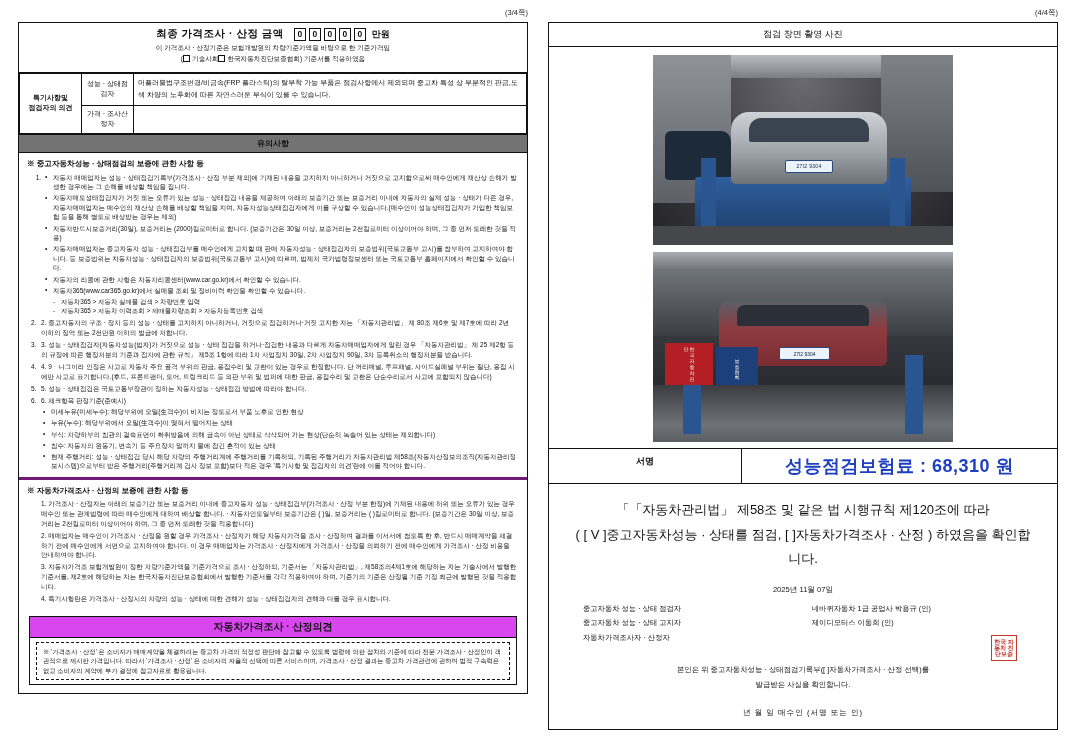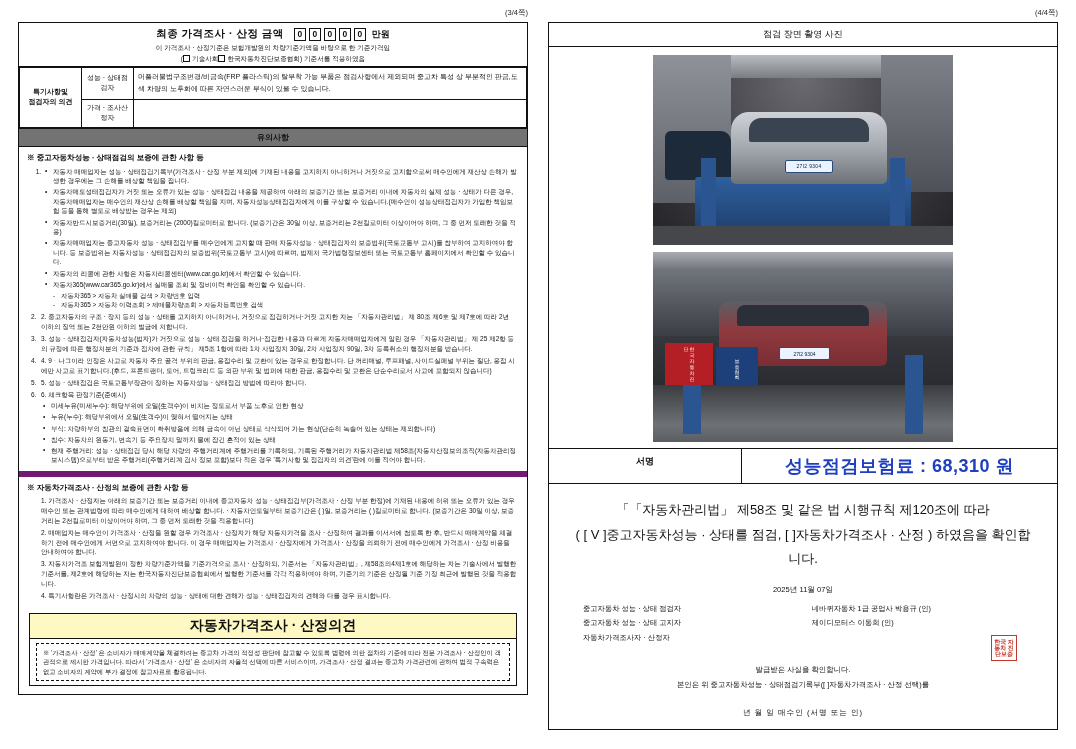--- a/index.html
+++ b/index.html
@@ -13,21 +13,21 @@
     overflow:hidden;
   }
   .page-wrap { display:flex; width:1076px; height:749px; }
   .col { position:relative; }
   .col-left { width:538px; padding:8px 10px 6px 18px; }
   .col-right { width:538px; padding:8px 18px 6px 10px; }
   .page-no { text-align:right; font-size:7.5px; color:#222; margin-bottom:4px; height:10px; }
   .sheet { border:1.6px solid #111; }
 
   
-  .title-block { border-bottom:1px solid #111; padding:4px 6px 2px; }
+  .title-block { border-bottom:1px solid #111; padding:4px 6px 8px; }
   .title-row { display:flex; align-items:center; justify-content:center; gap:10px; }
   .title-main { font-size:10.5px; font-weight:bold; letter-spacing:0.5px; }
   .amt-boxes { display:flex; align-items:center; gap:3px; }
   .amt-boxes .digit {
     width:12px; height:13px; border:1px solid #111; font-size:8.5px;
     display:flex; align-items:center; justify-content:center; font-weight:bold;
   }
   .amt-unit { font-size:9px; font-weight:bold; margin-left:3px; }
   .title-sub { text-align:center; font-size:6.6px; margin-top:3px; }
   .title-sub2 { text-align:center; font-size:6.6px; margin-top:2px; }
@@ -53,22 +53,22 @@
   ul.lv2 > li:before { content:"•"; position:absolute; left:0; top:-0.5px; }
   ul.lv3 { list-style:none; margin:1px 0 0 0; padding-left:10px; }
   ul.lv3 > li { position:relative; padding-left:8px; font-size:6.4px; line-height:1.45; }
   ul.lv3 > li:before { content:"-"; position:absolute; left:0; }
   .plain-list { list-style:none; margin:0; padding:0 0 0 2px; }
   .plain-list > li { font-size:6.5px; line-height:1.52; margin-bottom:2px; padding-left:10px; position:relative; }
   .plain-list > li > .num { position:absolute; left:0; }
 
   .footbox { margin:6px 10px 8px; }
   .footbox-title {
-    border:1px solid #111; background:#fef9c3; text-align:center; font-weight:bold;
-    font-size:14px; padding:3px 0;
+    border:1px solid #111; background:#d946ef; text-align:center; font-weight:bold;
+    font-size:10px; padding:3px 0;
   }
   .footbox-body { border:1px solid #111; border-top:none; padding:4px 6px; }
   .footbox-inner {
     border:1px dashed #111; padding:4px 6px; font-size:6.3px; line-height:1.5;
   }
 
   
   .r-title { text-align:center; font-weight:normal; font-size:9px; padding:5px 0; border-bottom:1.2px solid #111; }
   .photos { padding:8px 0 6px; display:flex; flex-direction:column; align-items:center; gap:7px; }
   .photo { width:300px; height:190px; position:relative; overflow:hidden; background:#2b2b2e; }
@@ -204,21 +204,21 @@
               <li>미세누유(미세누수): 해당부위에 오밀(生객수)이 비치는 정도로서 부품 노후로 인한 현상</li>
               <li>누유(누수): 해당부위에서 오밀(生객수)이 맺혀서 떨어지는 상태</li>
               <li>부식: 차량하부의 침관의 겉숙표면이 확취방음에 의해 금속이 아닌 상태로 삭삭되어 가는 현상(단순히 녹슬어 있는 상태는 제외합니다)</li>
               <li>침수: 자동차의 원동기, 변속기 등 주요장치 말까지 물에 잠긴 흔적이 있는 상태</li>
               <li>현재 주행거리: 성능 · 상태점검 당시 해당 차량의 주행거리계에 주행거리를 기록하되, 기록된 주행거리가 자동차관리법 제58조(자동차산정보의조직(자동차관리정보시스템)으로부터 받은 주행거리(주행거리계 검사 정보 포함)보다 적은 경우 '특기사항 및 점검자의 의견'란에 이를 적어야 합니다.</li>
             </ul>
           </li>
         </ul>
       </div>
 
-      <div class="sec-head" style="border-top:6px solid #701a75">※ 자동차가격조사 · 산정의 보증에 관한 사항 등</div>
+      <div class="sec-head" style="border-top:3px solid #701a75">※ 자동차가격조사 · 산정의 보증에 관한 사항 등</div>
       <div class="notes">
         <ul class="plain-list">
           <li>1. 가격조사 · 산정자는 아래의 보증기간 또는 보증거리 이내에 중고자동차 성능 · 상태점검부(가격조사 · 산정 부분 한정)에 기재된 내용에 허위 또는 오류가 있는 경우 매수인 또는 관계법령에 따라 매수인에게 대하여 배상할 합니다. · 자동차인도일부터 보증기간은 (    )일, 보증거리는 (    )킬로미터로 합니다. (보증기간은 30일 이상, 보증거리는 2천킬로미터 이상이어야 하며, 그 중 먼저 도래한 것을 적용합니다)</li>
           <li>2. 매매업자는 매수인이 가격조사 · 산정을 원할 경우 가격조사 · 산정자가 해당 자동차가격을 조사 · 산정하여 결과를 이서서에 첨도록 한 후, 반드시 매매계약을 체결하기 전에 매수인에게 서면으로 고지하여야 합니다. 이 경우 매매업자는 가격조사 · 산정자에게 가격조사 · 산정을 의뢰하기 전에 매수인에게 가격조사 · 산정 비용을 안내하여야 합니다.</li>
           <li>3. 자동차가격조 보험개발원이 정한 차량기준가액을 기준가격으로 조사 · 산정하되, 기준서는 「자동차관리법」, 제58조의4제1호에 해당하는 자는 기술사에서 발행한 기준서를, 제2호에 해당하는 자는 한국자동차진단보증협회에서 발행한 기준서를 각각 적용하여야 하며, 기준기의 기준은 산정될 기준 기정 최근에 발행된 것을 적용합니다.</li>
           <li>4. 특기사항란은 가격조사 · 산정시의 차량의 성능 · 상태에 대한 견해가 성능 · 상태점검자의 견해와 다를 경우 표시합니다.</li>
         </ul>
       </div>
 
       <div class="footbox">
@@ -289,22 +289,22 @@
         </div>
         <div class="party-row">
           <div class="k">자동차가격조사자 · 산정자</div>
           <div class="v"></div>
         </div>
       </div>
 
       <div class="stamp">한국 자동차 진단보증</div>
 
       <div class="confirm">
+        <div>본인은 위 중고자동차성능 · 상태점검기록부([    ]자동차가격조사 · 산정 선택)를</div>
         <div>발급받은 사실을 확인합니다.</div>
-        <div>본인은 위 중고자동차성능 · 상태점검기록부([    ]자동차가격조사 · 산정 선택)를</div>
       </div>
 
       <div class="final-line">년      월      일   매수인          (서명 또는 인)</div>
 
     </div>
   </div>
 
 </div>
 
 </body></html>

